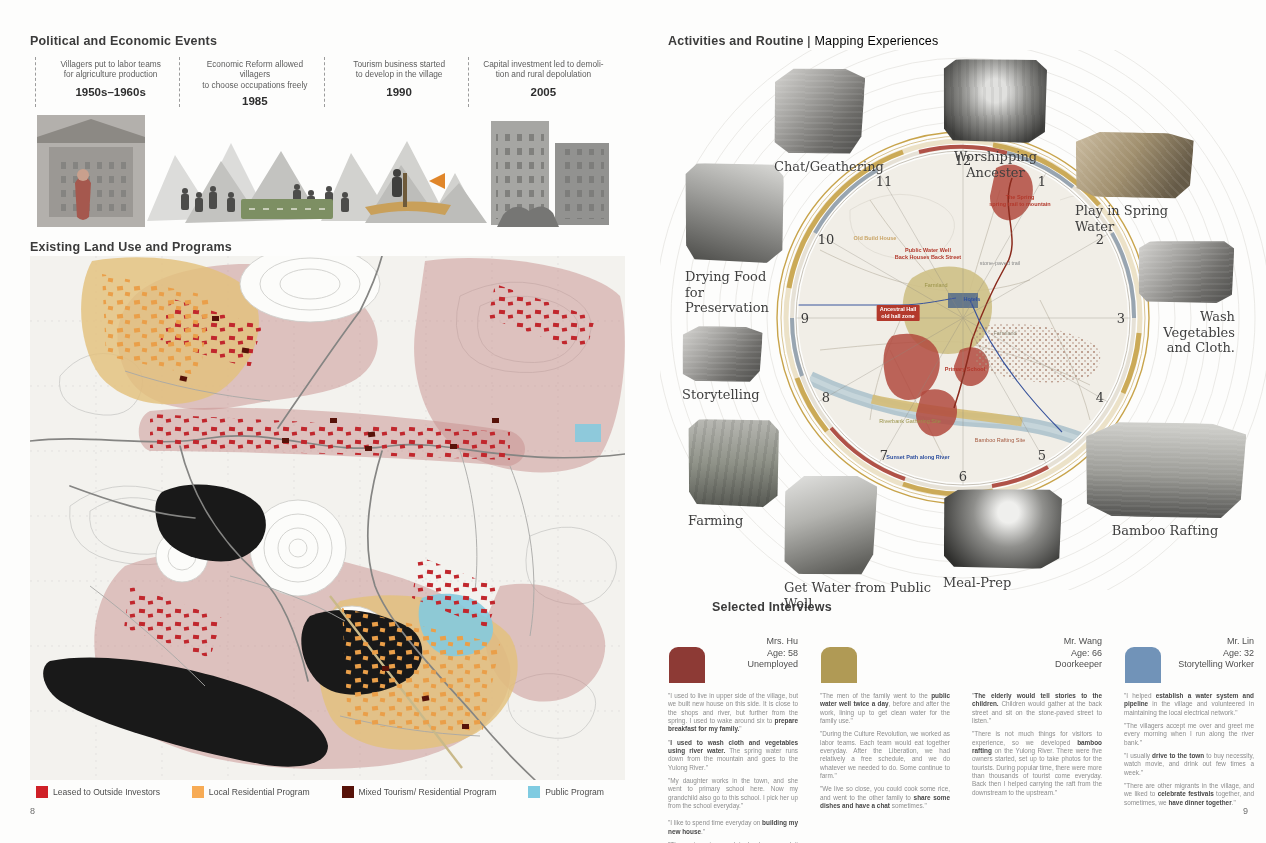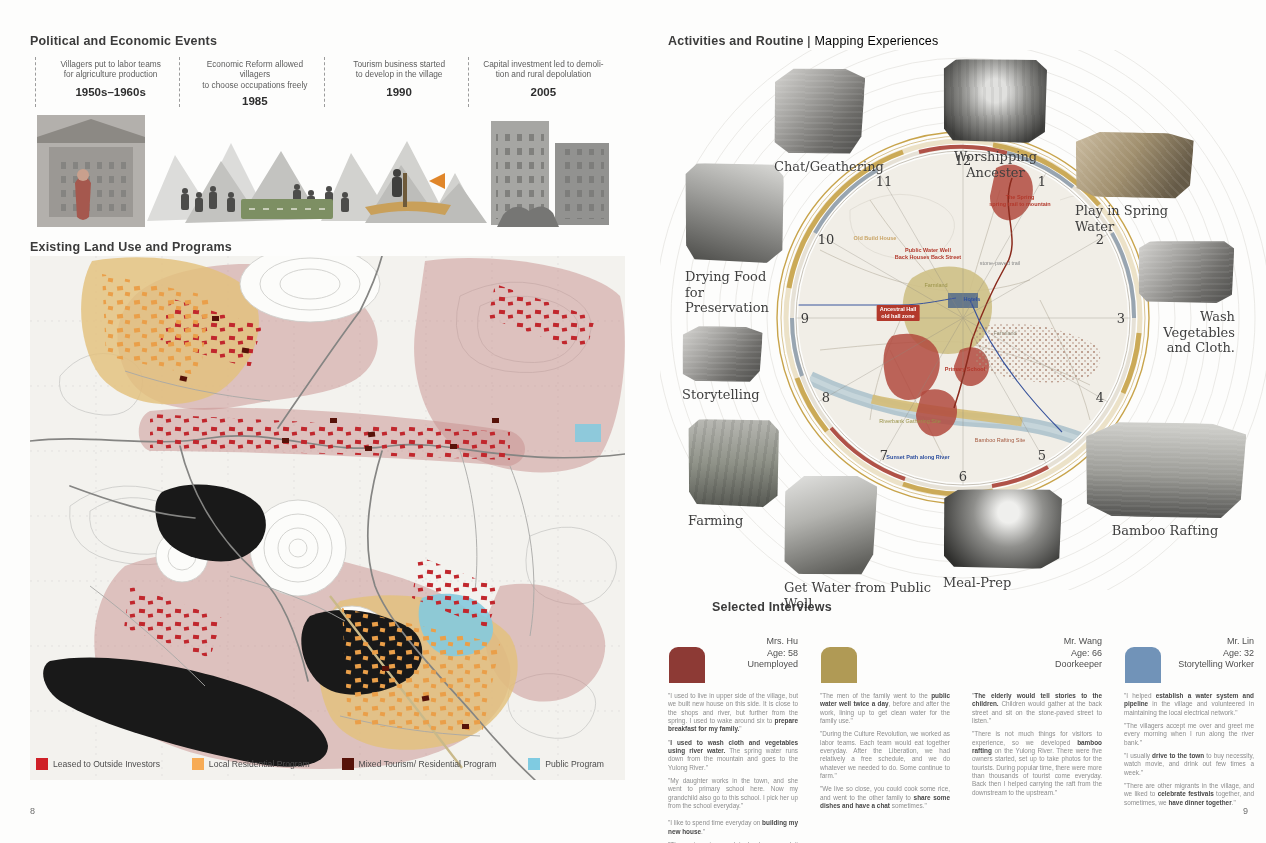--- a/index.html
+++ b/index.html
@@ -17,21 +17,21 @@
   .ev { flex:1; border-left:1px dashed #9c9c9c; padding:2px 7px 0 13px; text-align:center; }
   .ev-desc { font-size:8.3px; line-height:1.25; color:#5d5d5d; white-space:pre-line; min-height:22px; }
   .ev-year { font-size:11.5px; font-weight:700; color:#2e2e2e; margin-top:5px; }
 
   #collage { left:35px; top:103px; width:577px; height:130px; }
 
   
   #landuse-title { left:30px; top:240px; }
   #landuse-map { left:30px; top:256px; width:595px; height:524px; }
 
-  #legend { left:36px; top:758px; width:568px; display:flex; justify-content:space-between; }
+  #legend { left:36px; top:786px; width:568px; display:flex; justify-content:space-between; }
   .lg-item { display:flex; align-items:center; gap:5px; }
   .lg-swatch { width:12px; height:12px; display:inline-block; }
   .lg-label { font-size:8.6px; color:#4d4d4d; }
 
   .page-num { font-size:9px; color:#6e6e6e; }
   #pn-left { left:30px; top:806px; }
   #pn-right { left:1243px; top:806px; }
 
   
   #routine-title { left:668px; top:34px; }

